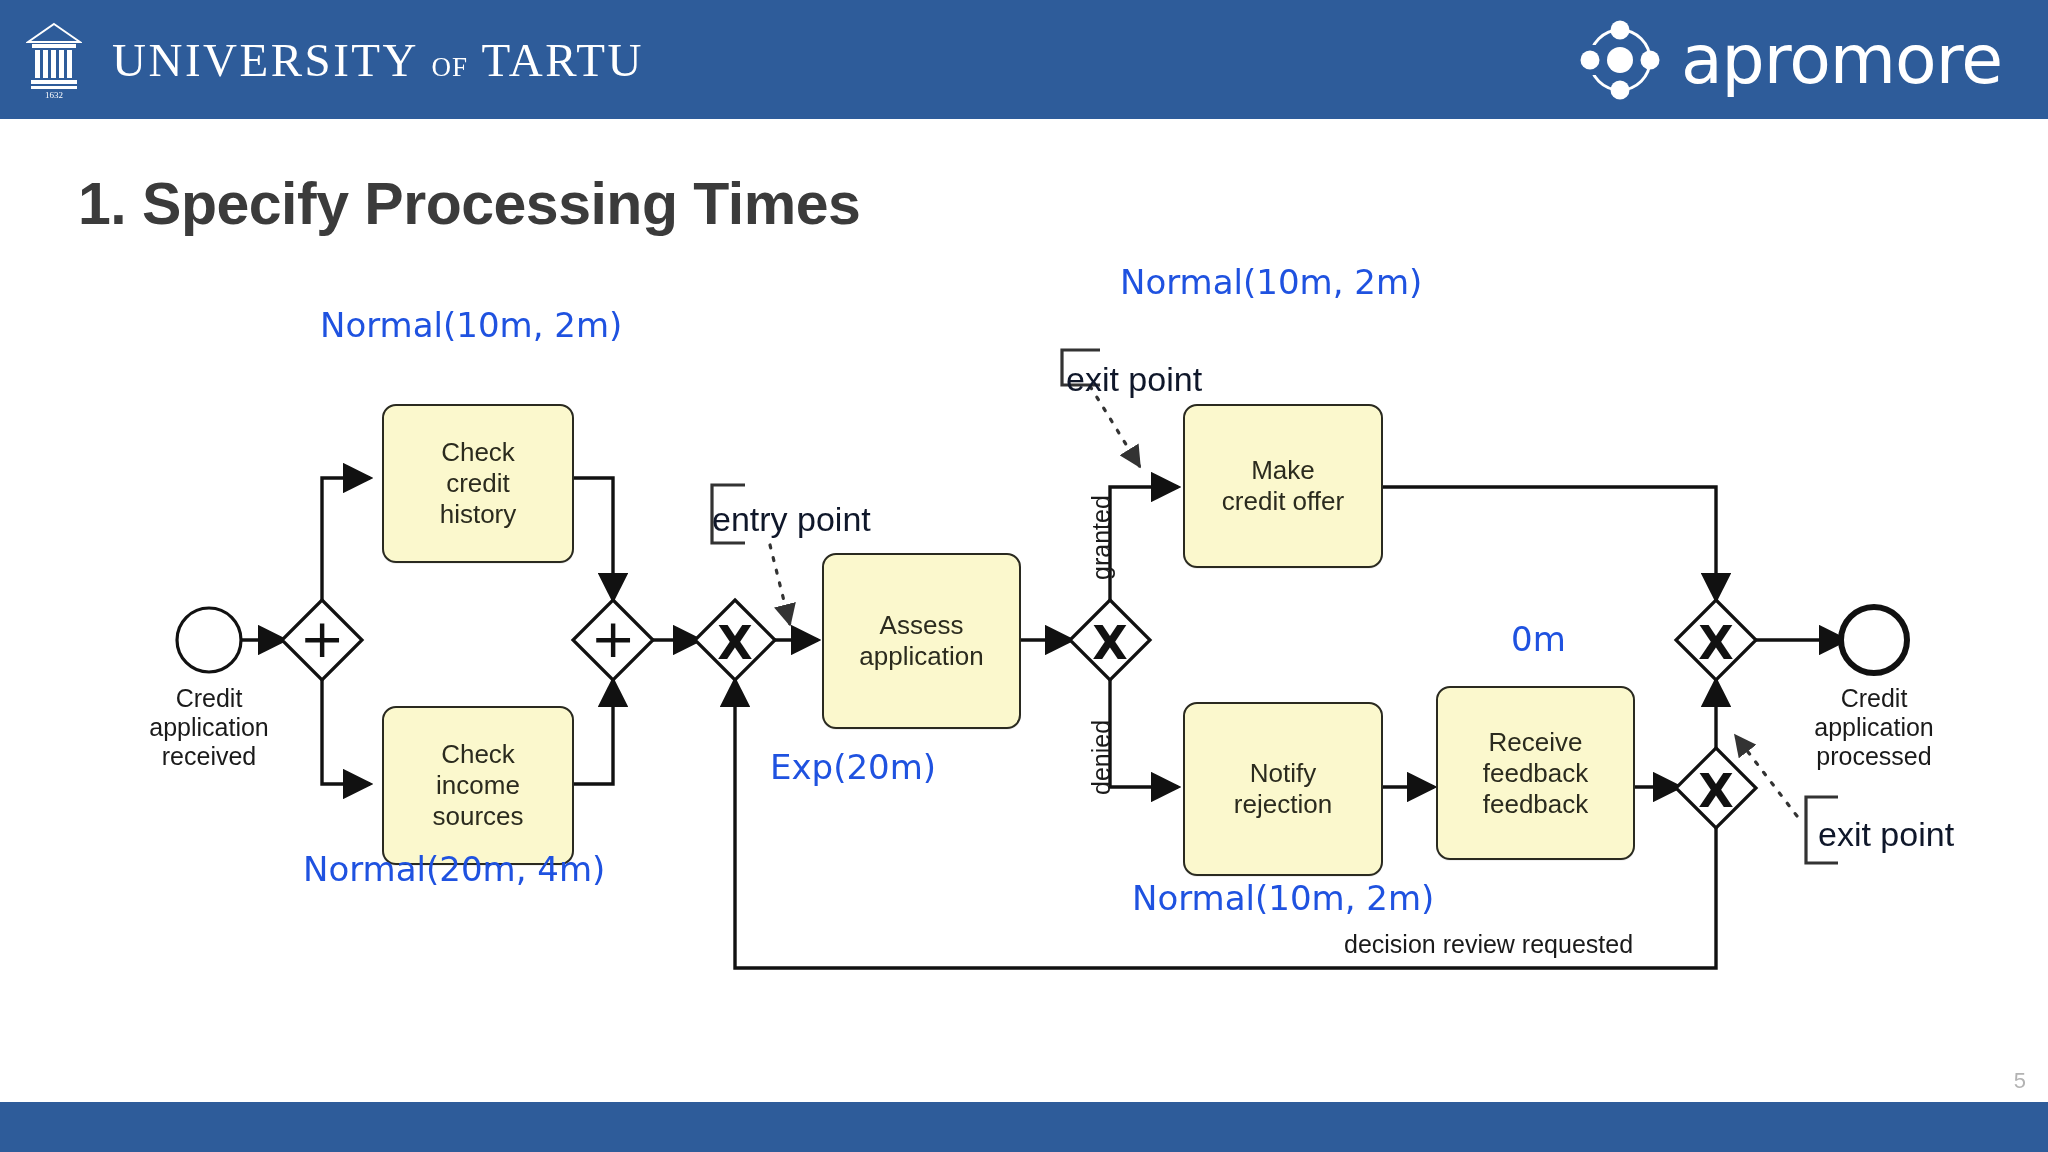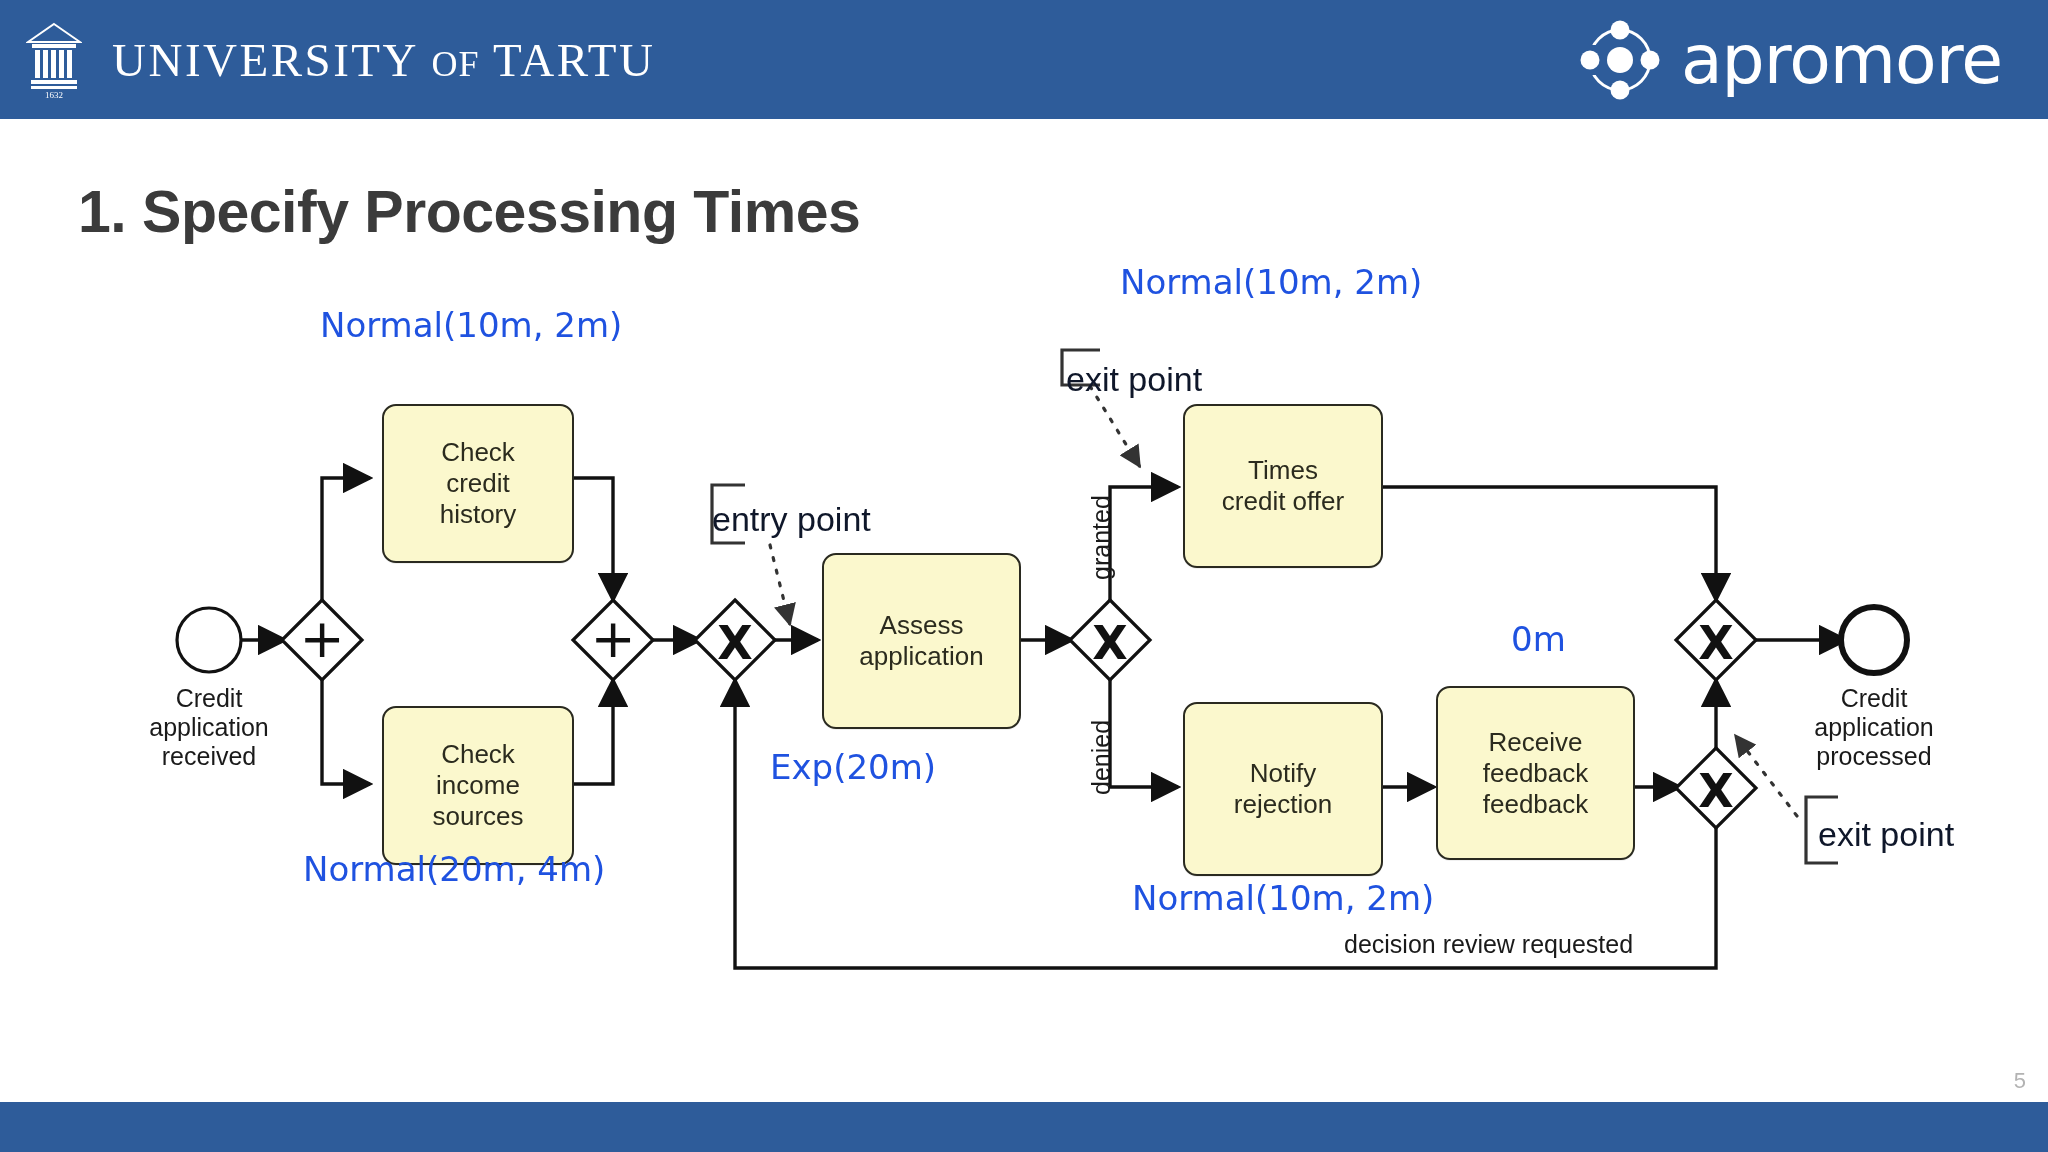--- a/index.html
+++ b/index.html
@@ -15,30 +15,30 @@
     position:absolute; left:0; top:0; width:2048px; height:119px;
     background:#2e5c9a;
     display:flex; align-items:center; justify-content:space-between;
   }
   .ut-block{ display:flex; align-items:center; padding-left:26px; }
   .ut-crest{ width:56px; height:78px; position:relative; margin-right:30px; }
   .ut-name{
     color:#ffffff; font-family:"Liberation Serif", serif;
     font-size:47px; letter-spacing:2.5px; white-space:nowrap;
   }
-  .ut-name .small{ font-size:36px; letter-spacing:1px; }
+  .ut-name .small{ font-size:27px; letter-spacing:1px; }
   .apr-block{ display:flex; align-items:center; padding-right:46px; }
   .apr-mark{ width:82px; height:82px; margin-right:20px; }
   .apr-word{
     color:#ffffff; font-size:68px; letter-spacing:-1px; font-weight:400;
     font-family:"DejaVu Sans", sans-serif;
   }
   
   .slide-title{
-    position:absolute; left:78px; top:178px;
+    position:absolute; left:78px; top:170px;
     font-size:59px; font-weight:bold; color:#3b3b3b;
     letter-spacing:-0.5px;
   }
   
   .footer-bar{
     position:absolute; left:0; bottom:0; width:2048px; height:50px;
     background:#2e5c9a;
   }
   .slide-num{
     position:absolute; right:22px; bottom:58px;
@@ -212,21 +212,21 @@
 
   <div class="task" style="left:822px; top:553px; width:195px; height:172px;">
     <div class="task-inner">
       <div class="task-lbl">Assess</div>
       <div class="task-lbl">application</div>
     </div>
   </div>
 
   <div class="task" style="left:1183px; top:404px; width:196px; height:160px;">
     <div class="task-inner">
-      <div class="task-lbl">Times</div>
+      <div class="task-lbl">Make</div>
       <div class="task-lbl">credit offer</div>
     </div>
   </div>
 
   <div class="task" style="left:1183px; top:702px; width:196px; height:170px;">
     <div class="task-inner">
       <div class="task-lbl">Notify</div>
       <div class="task-lbl">rejection</div>
     </div>
   </div>

